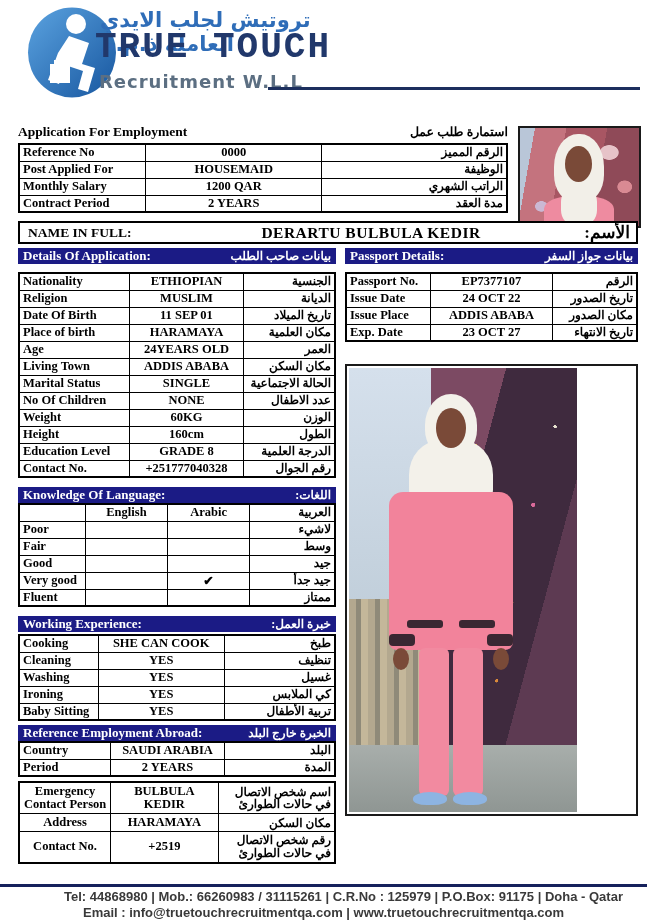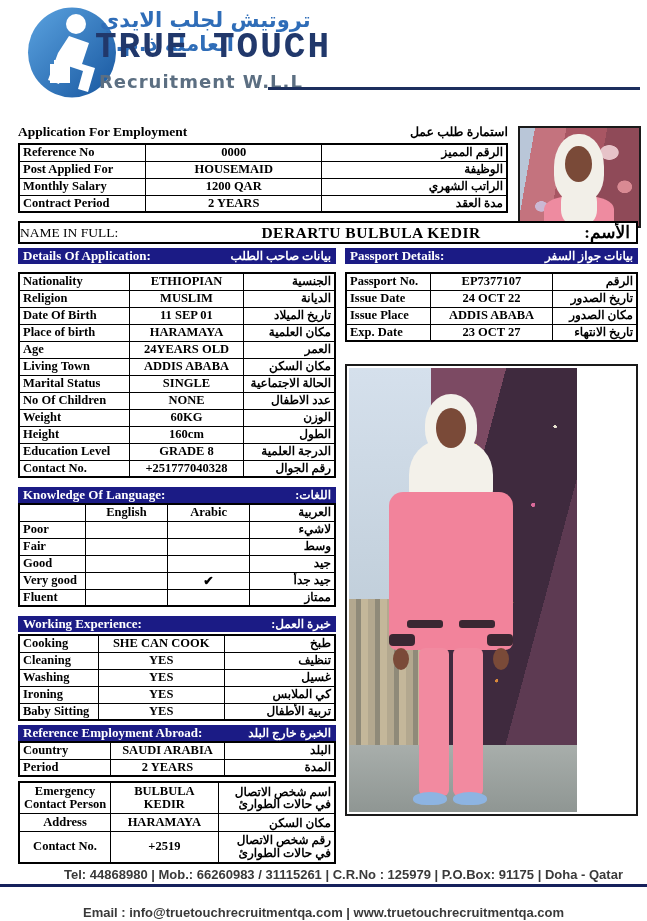--- a/index.html
+++ b/index.html
@@ -30,21 +30,21 @@
   .app-block { left:18px; top:124px; width:490px; }
   .app-title { display:flex; justify-content:space-between; align-items:flex-end;
                font-weight:bold; font-size:13.5px; margin-bottom:3px; }
   .app-title .ar { direction:rtl; font-size:12.5px; }
   .photo-small { left:518px; top:126px; width:123px; height:102px; border:2px solid #1a1a1a;
                  background:#fff; overflow:hidden; }
 
   
   .name-row { left:18px; top:221px; width:620px; height:23px; border:2px solid #000;
               display:flex; align-items:center; background:#fff; }
-  .name-label { font-size:13.5px; font-weight:normal; padding-left:0; width:150px; }
+  .name-label { font-size:13.5px; font-weight:bold; padding-left:8px; width:150px; }
   .name-value { flex:1; text-align:center; font-size:15.5px; font-weight:bold; letter-spacing:.5px; }
   .name-ar { width:64px; text-align:right; padding-right:6px; font-weight:bold;
              direction:rtl; font-size:17px; }
 
   
   .col-left  { left:18px;  top:248px; width:318px; }
   .col-right { left:345px; top:248px; width:293px; }
 
   .bar { height:16px; background:#1b1b85; color:#fff; display:flex; justify-content:space-between;
          align-items:center; padding:0 5px; font-weight:bold; font-size:13px; }
@@ -106,21 +106,21 @@
              border-radius:50%; }
   .ps-body { position:absolute; left:24px; top:68px; width:70px; height:32px; background:#ee8ba0;
              border-radius:40% 40% 0 0; }
   .ps-drape { position:absolute; left:41px; top:58px; width:36px; height:40px; background:#f2efe8;
               border-radius:40%; }
 
   
   .footer-rule { left:0; top:884px; width:647px; height:3px; background:#16215c; }
   .footer-line { left:0; width:647px; text-align:center; font-family:"Liberation Sans", sans-serif;
                  font-weight:bold; font-size:13px; color:#3a3a3a; white-space:nowrap; }
-  .f1 { top:867px;padding-left:40px; } .f2 { top:905px; }
+  .f1 { top:889px;padding-left:40px; } .f2 { top:905px; }
 </style>
 </head>
 <body>
 
 <div class="page">
 
   <div class="abs logo">
     <svg width="90" height="91" viewBox="0 0 90 91">
       <defs>
         <linearGradient id="lg" x1="0" y1="0" x2="1" y2="1">

